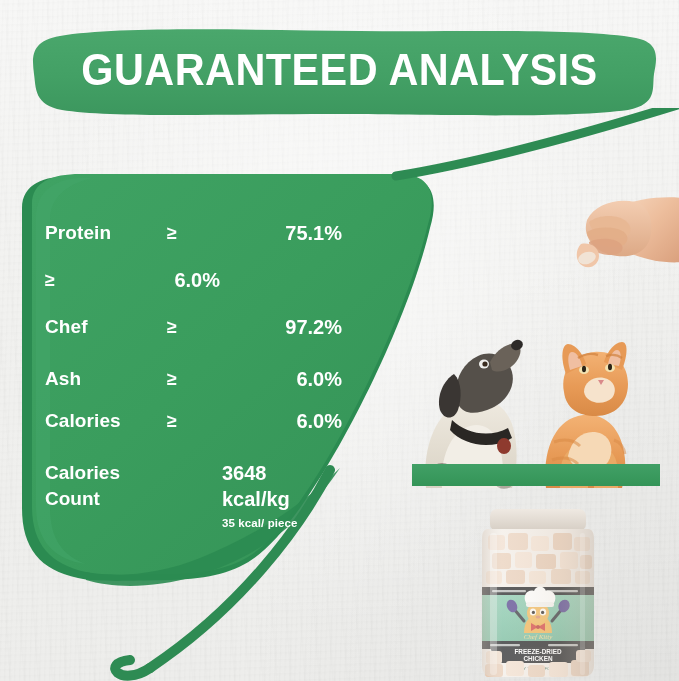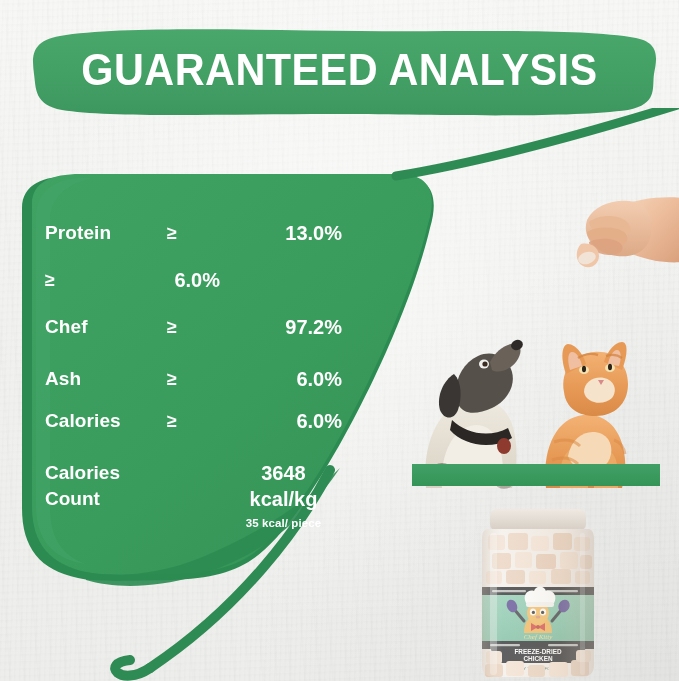--- a/index.html
+++ b/index.html
@@ -81,21 +81,21 @@
   }
   .cal{
     position:absolute;left:45px;top:340px;width:300px;
     display:flex;align-items:flex-start;margin-top:12px;
   }
   .cal .lbl{
     width:177px;
     font-size:19px;font-weight:bold;line-height:26px;
     white-space:pre-line;
   }
-  .cal .valbox{width:123px;text-align:center;}
+  .cal .valbox{width:123px;text-align:left;}
   .cal .v1{font-size:20px;font-weight:bold;line-height:26px;white-space:pre-line;}
   .cal .v2{font-size:11.5px;font-weight:bold;margin-top:5px;letter-spacing:.1px;}
 
   
   .hand{position:absolute;left:565px;top:188px;width:118px;height:90px;}
 
   
   .pets{position:absolute;left:408px;top:300px;width:262px;height:190px;}
   .shelf{
     position:absolute;left:412px;top:464px;width:248px;height:22px;
@@ -185,21 +185,21 @@
                C 300 420, 240 500, 150 560" fill="none" stroke="#2e8b53" stroke-width="10" stroke-linecap="round"></path>
       <path d="M 150 560
                C 120 580, 100 555, 130 552" fill="none" stroke="#2e8b53" stroke-width="10" stroke-linecap="round"></path>
     </svg>
 
     <div class="table">
 
       <div class="row" style="top:110px">
         <span class="lbl">Protein</span>
         <span class="gte">≥</span>
-        <span class="val">13.0%</span>
+        <span class="val">75.1%</span>
       </div>
 
       <div class="row" style="top:157px">
         <span class="gte">≥</span>
         <span class="val">6.0%</span>
       </div>
 
       <div class="row" style="top:204px">
         <span class="lbl">Chef</span>
         <span class="gte">≥</span>

